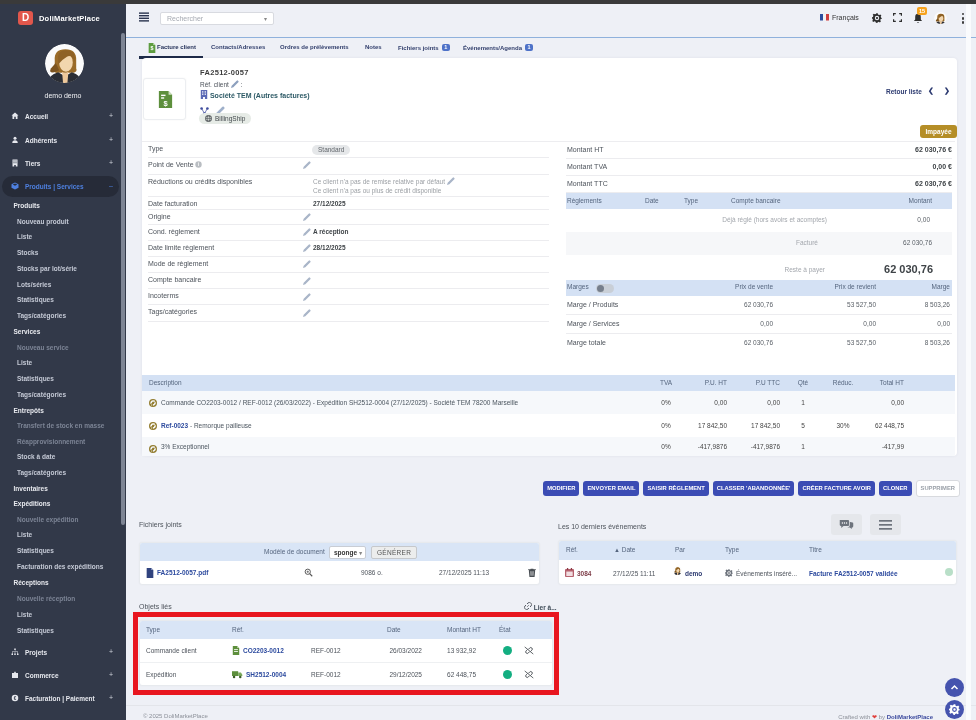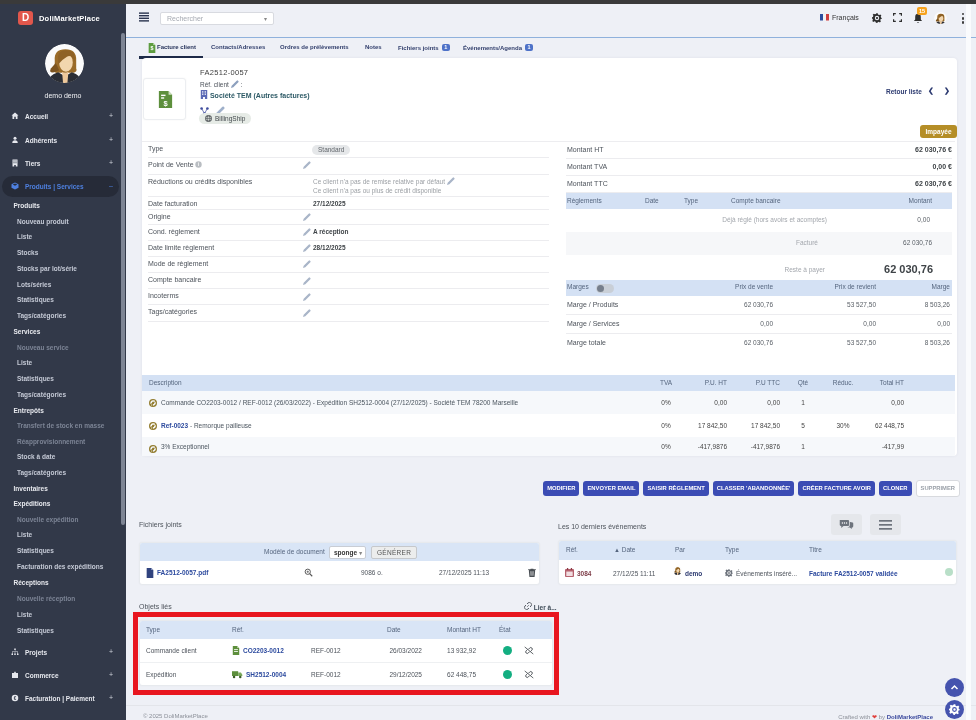--- a/index.html
+++ b/index.html
@@ -230,21 +230,21 @@
 
     <div class="h-sq">
         <svg style="position:absolute;left:14px;top:12px;" width="15" height="17" viewBox="0 0 17 19">
           <path d="M1 0 L12 0 L16 4 L16 19 L1 19 Z" fill="#5d8f3c"></path>
           <path d="M12 0 L12 4 L16 4 Z" fill="#cfe0c2"></path>
           <rect x="3.5" y="4" width="5" height="1.6" fill="#fff"></rect>
           <rect x="3.5" y="7" width="3.5" height="1.6" fill="#fff"></rect>
           <text x="8.5" y="16.5" font-size="8.5" fill="#fff" text-anchor="middle" font-weight="bold">$</text>
         </svg>
       </div>
-    <div style="position:absolute;left:58px;top:10px;font-size:7.5px;font-weight:normal;color:#3d3d3d;letter-spacing:.3px;">FA2512-0057</div>
+    <div style="position:absolute;left:58px;top:10px;font-size:7.5px;font-weight:bold;color:#3d3d3d;letter-spacing:.3px;">FA2512-0057</div>
     <div style="position:absolute;left:58px;top:22px;font-size:6.5px;color:#4d535b;">Réf. client <svg width="8" height="8" viewBox="0 0 12 12" style="vertical-align:-1px;">
           <path d="M0 12 L1 8.5 L8.5 1 Q9.5 0 10.5 1 L11 1.5 Q12 2.5 11 3.5 L3.5 11 Z" fill="#8da0be"></path>
         </svg> :</div>
     <div style="position:absolute;left:58px;top:32px;font-size:7px;font-weight:bold;color:#2d5a66;"><svg width="8" height="9" viewBox="0 0 12 14" style="vertical-align:-1px;">
           <path d="M1 0 L11 0 L11 14 L7.5 14 L7.5 11 L4.5 11 L4.5 14 L1 14 Z" fill="#5a68b5"></path>
           <g fill="#fff">
             <rect x="3" y="2" width="2" height="2"></rect>
             <rect x="7" y="2" width="2" height="2"></rect>
             <rect x="3" y="5.5" width="2" height="2"></rect>
             <rect x="7" y="5.5" width="2" height="2"></rect>

